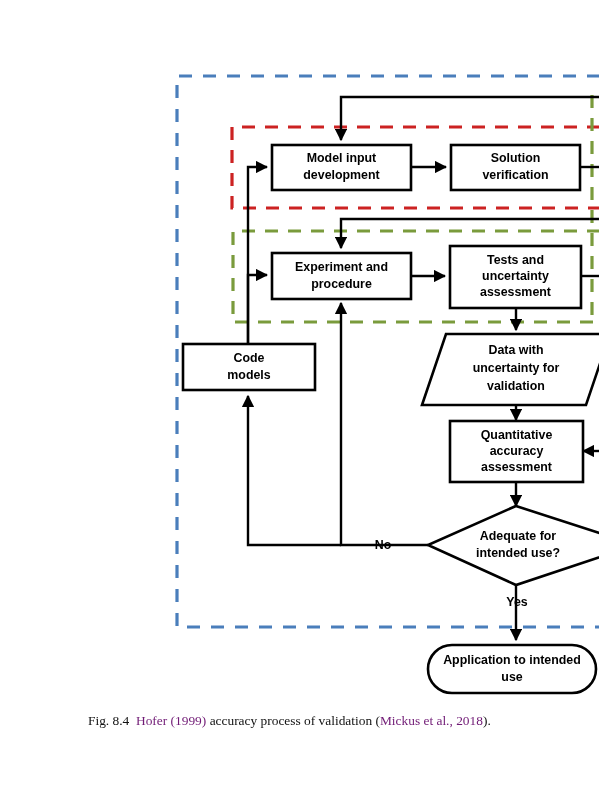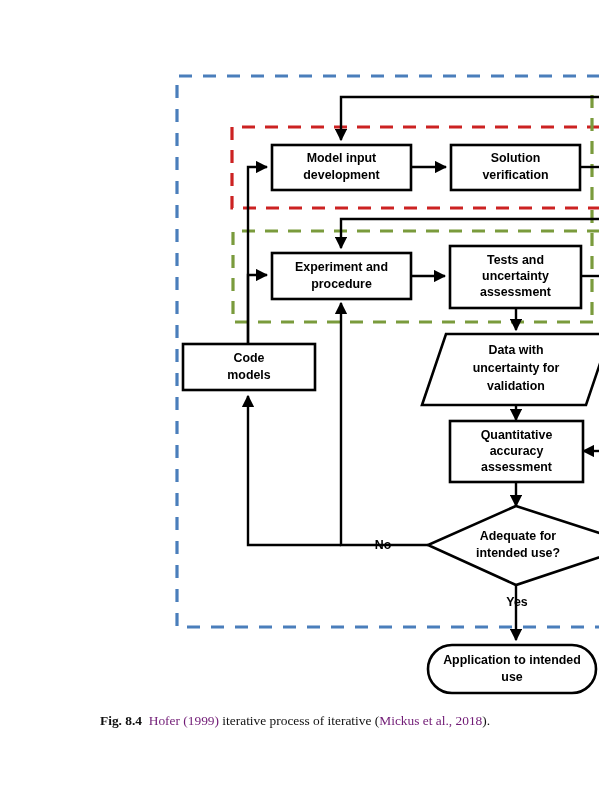--- a/index.html
+++ b/index.html
@@ -61,22 +61,21 @@
     left: 88px;
     top: 712px;
     width: 505px;
     font-family: "Liberation Serif", serif;
     font-size: 13.4px;
     color: #111111;
     line-height: 1.35;
   }
   #caption .figlabel {
     font-family: "Liberation Serif", serif;
-    font-weight: bold;
-    margin-left: 12px;
+    font-weight: normal;
   }
   #caption .cite {
     color: #701a75;
   }
 </style>
 </head>
 <body>
 
 <div id="figure-wrap">
   <svg class="flow" viewBox="0 0 599 700">
@@ -180,14 +179,14 @@
       <text class="node-text" x="512" y="661">Application to intended</text>
       <text class="node-text" x="512" y="678">use</text>
     </g>
 
     <text class="edge-label" x="383" y="549">No</text>
     <text class="edge-label" x="517" y="606">Yes</text>
   </svg>
 </div>
 
 <div id="caption">
-  <span class="figlabel">Fig. 8.4</span><span>&nbsp;&nbsp;</span><span class="cite">Hofer (1999)</span><span> iterative process of iterative (</span><span class="cite">Mickus et al., 2018</span><span>).</span>
+  <span class="figlabel">Fig. 8.4</span><span>&nbsp;&nbsp;</span><span class="cite">Hofer (1999)</span><span> accuracy process of validation (</span><span class="cite">Mickus et al., 2018</span><span>).</span>
 </div>
 
 </body></html>

